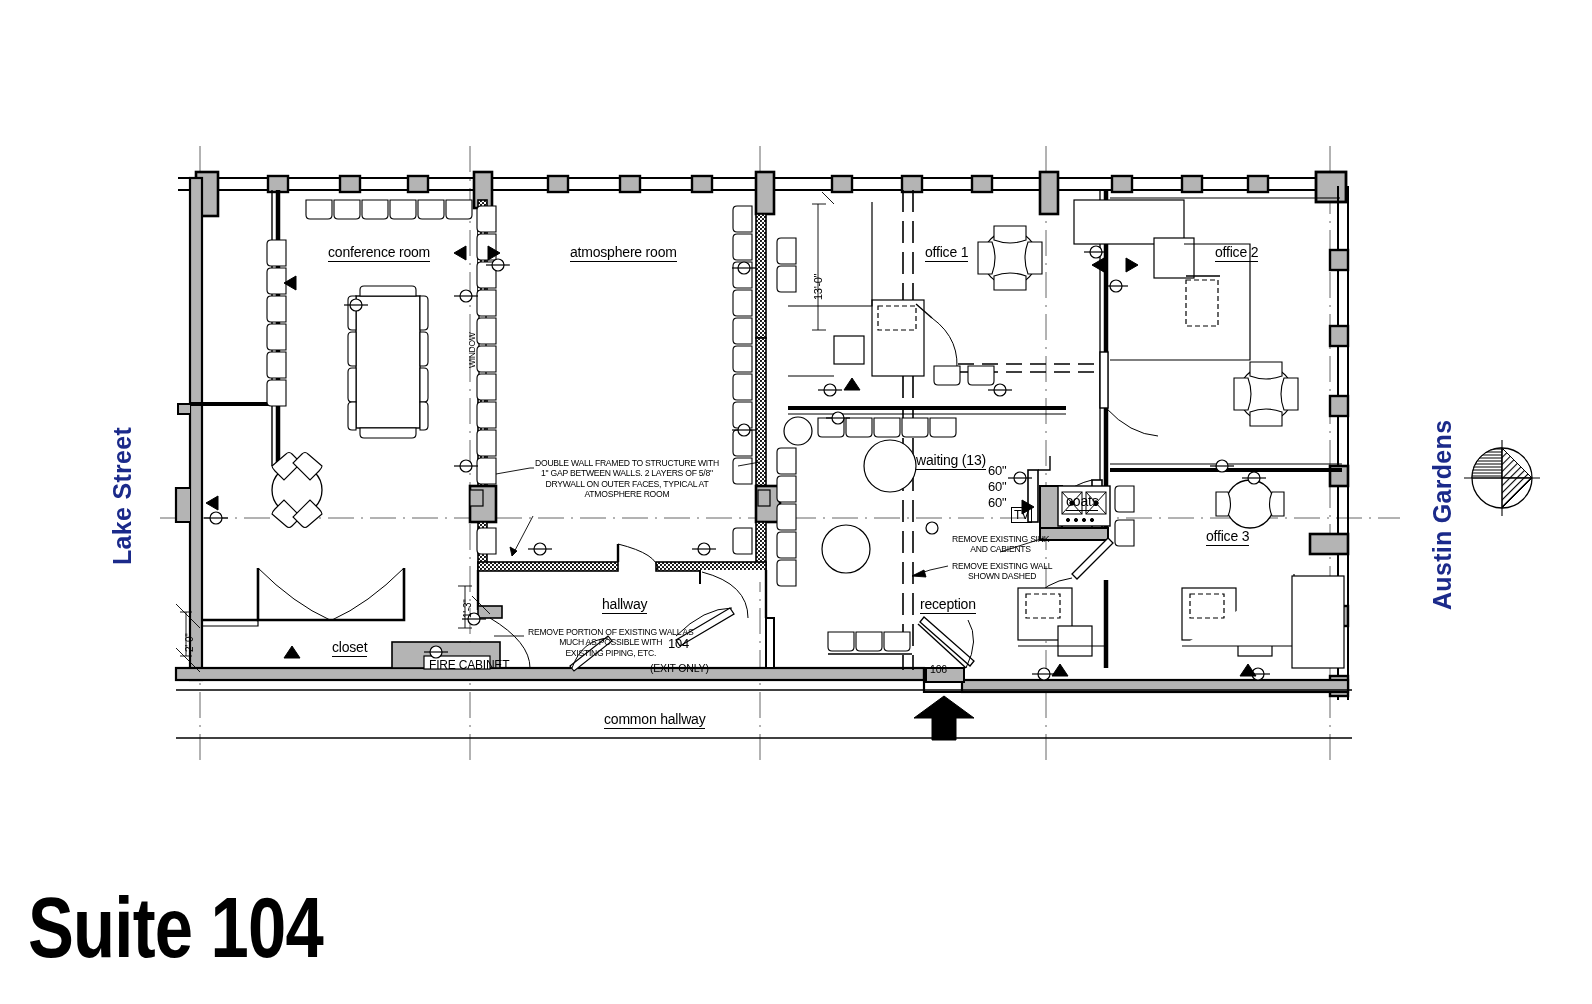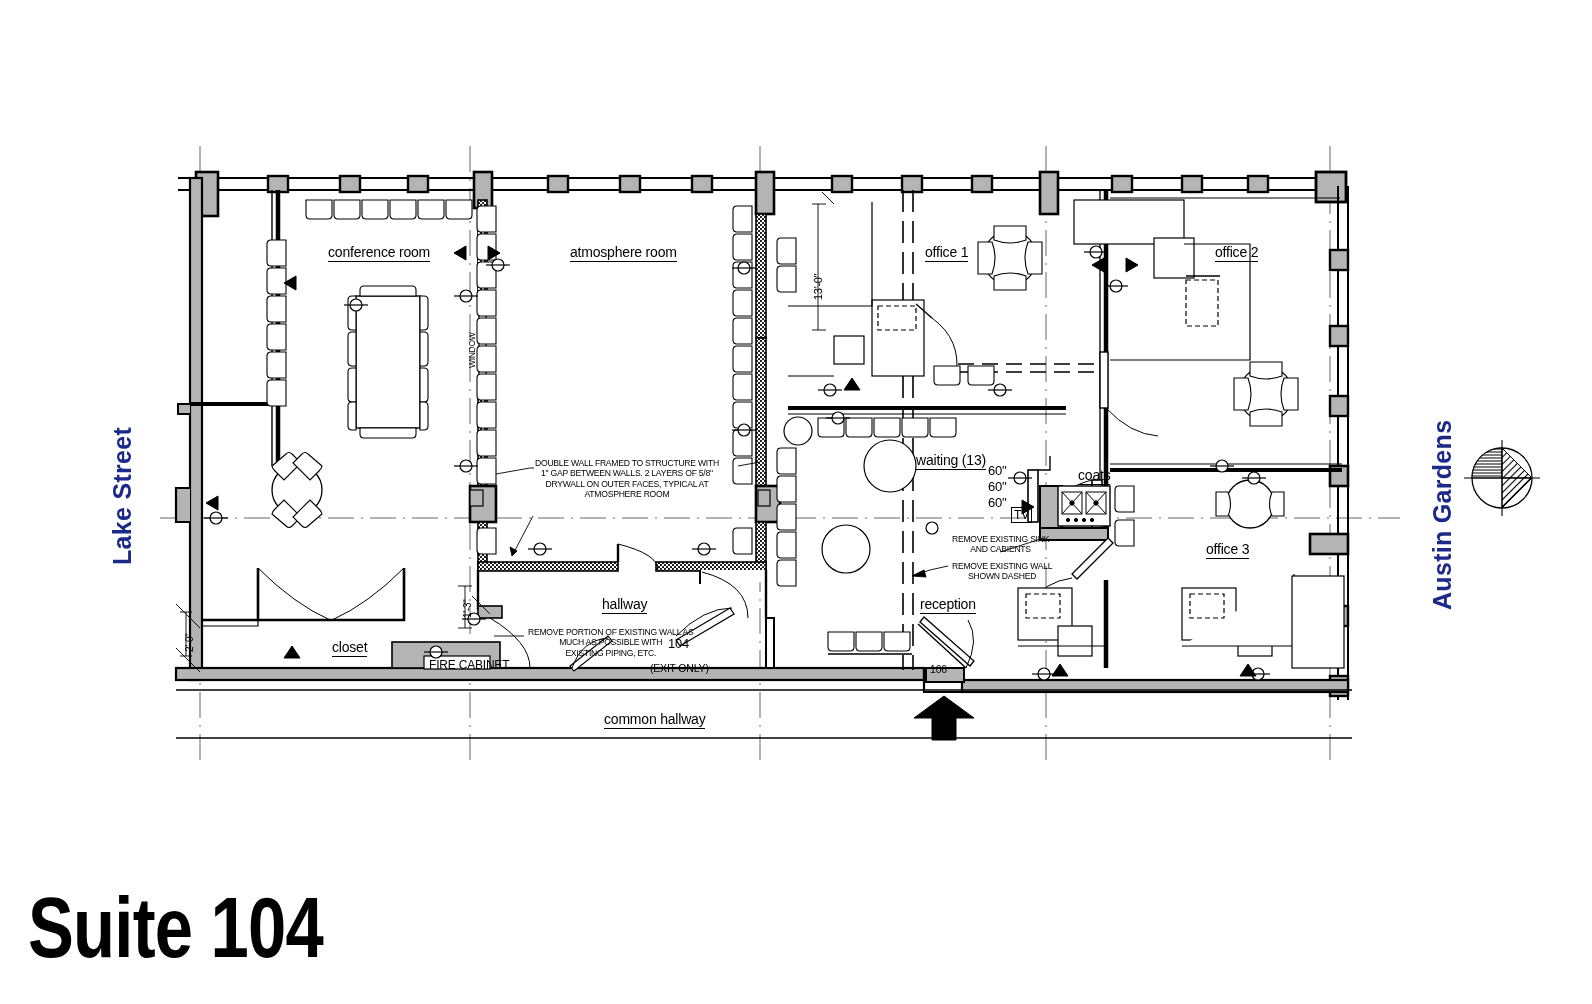--- a/index.html
+++ b/index.html
@@ -571,24 +571,24 @@
       <path d="M0,30 L30,0 L0,0 Z" fill="url(#hatchDiag)" stroke="#000" stroke-width="1"></path>
       <line x1="-38" y1="0" x2="38" y2="0" stroke="#000" stroke-width="1.1"></line>
       <line x1="0" y1="-38" x2="0" y2="38" stroke="#000" stroke-width="1.1"></line>
     </g>
   </svg>
 
   <div class="rl" style="left:328px;top:244px;">conference room</div>
   <div class="rl" style="left:570px;top:244px;">atmosphere room</div>
   <div class="rl" style="left:925px;top:244px;">office 1</div>
   <div class="rl" style="left:1215px;top:244px;">office 2</div>
-  <div class="rl" style="left:1206px;top:541px;">office 3</div>
+  <div class="rl" style="left:1206px;top:528px;">office 3</div>
   <div class="rl" style="left:916px;top:452px;">waiting (13)</div>
   <div class="rl" style="left:920px;top:596px;">reception</div>
-  <div class="rl" style="left:1066px;top:467px;margin-left:12px;">coats</div>
+  <div class="rl" style="left:1066px;top:493px;">coats</div>
   <div class="rl" style="left:602px;top:596px;">hallway</div>
   <div class="rl" style="left:332px;top:639px;">closet</div>
   <div class="rl" style="left:604px;top:711px;">common hallway</div>
 
   <div class="note" style="left:535px;top:458px;">DOUBLE WALL FRAMED TO STRUCTURE WITH
 1" GAP BETWEEN WALLS. 2 LAYERS OF 5/8"
 DRYWALL ON OUTER FACES, TYPICAL AT
 ATMOSPHERE ROOM</div>
   <div class="note" style="left:528px;top:627px;">REMOVE PORTION OF EXISTING WALL AS
 MUCH AS POSSIBLE WITH

